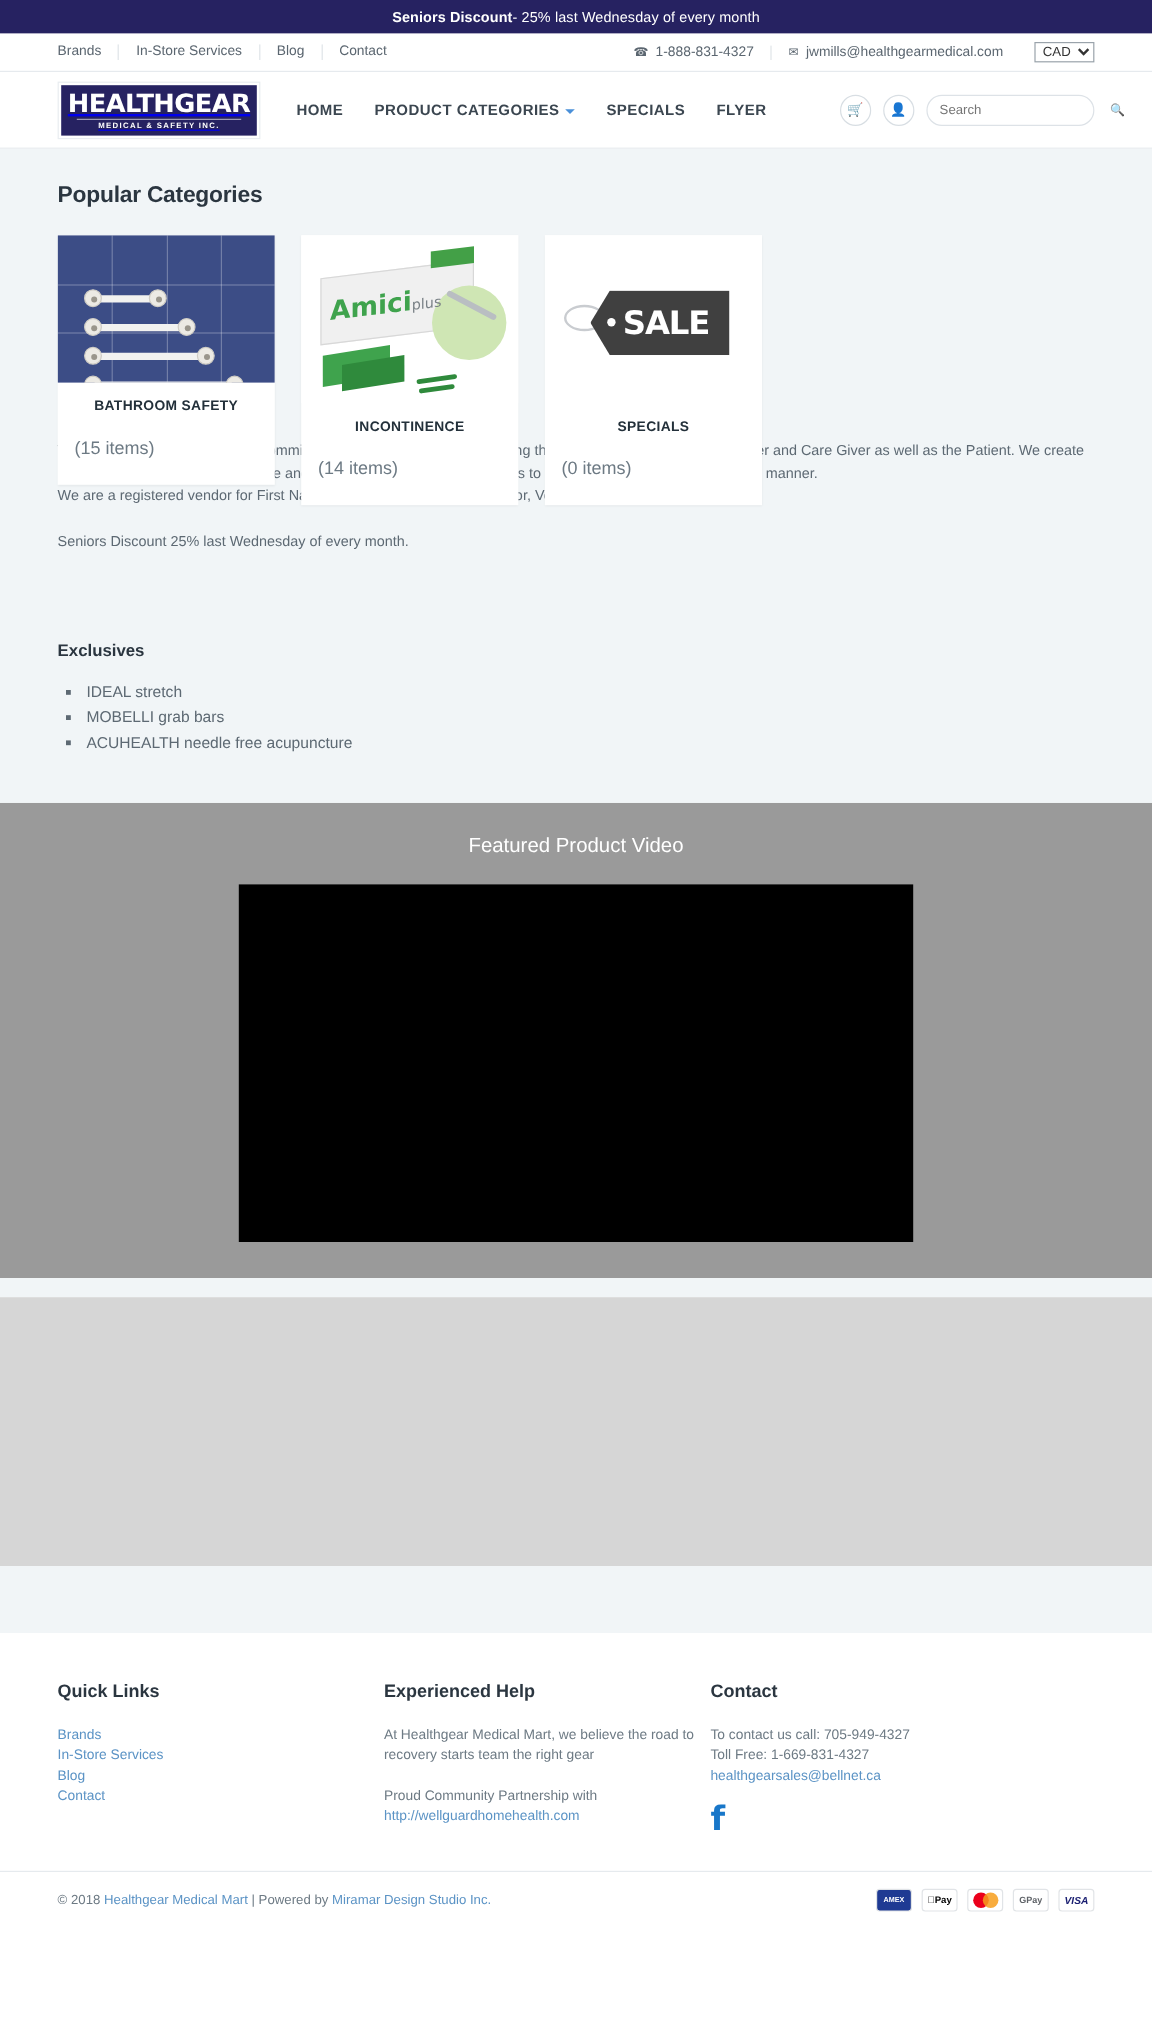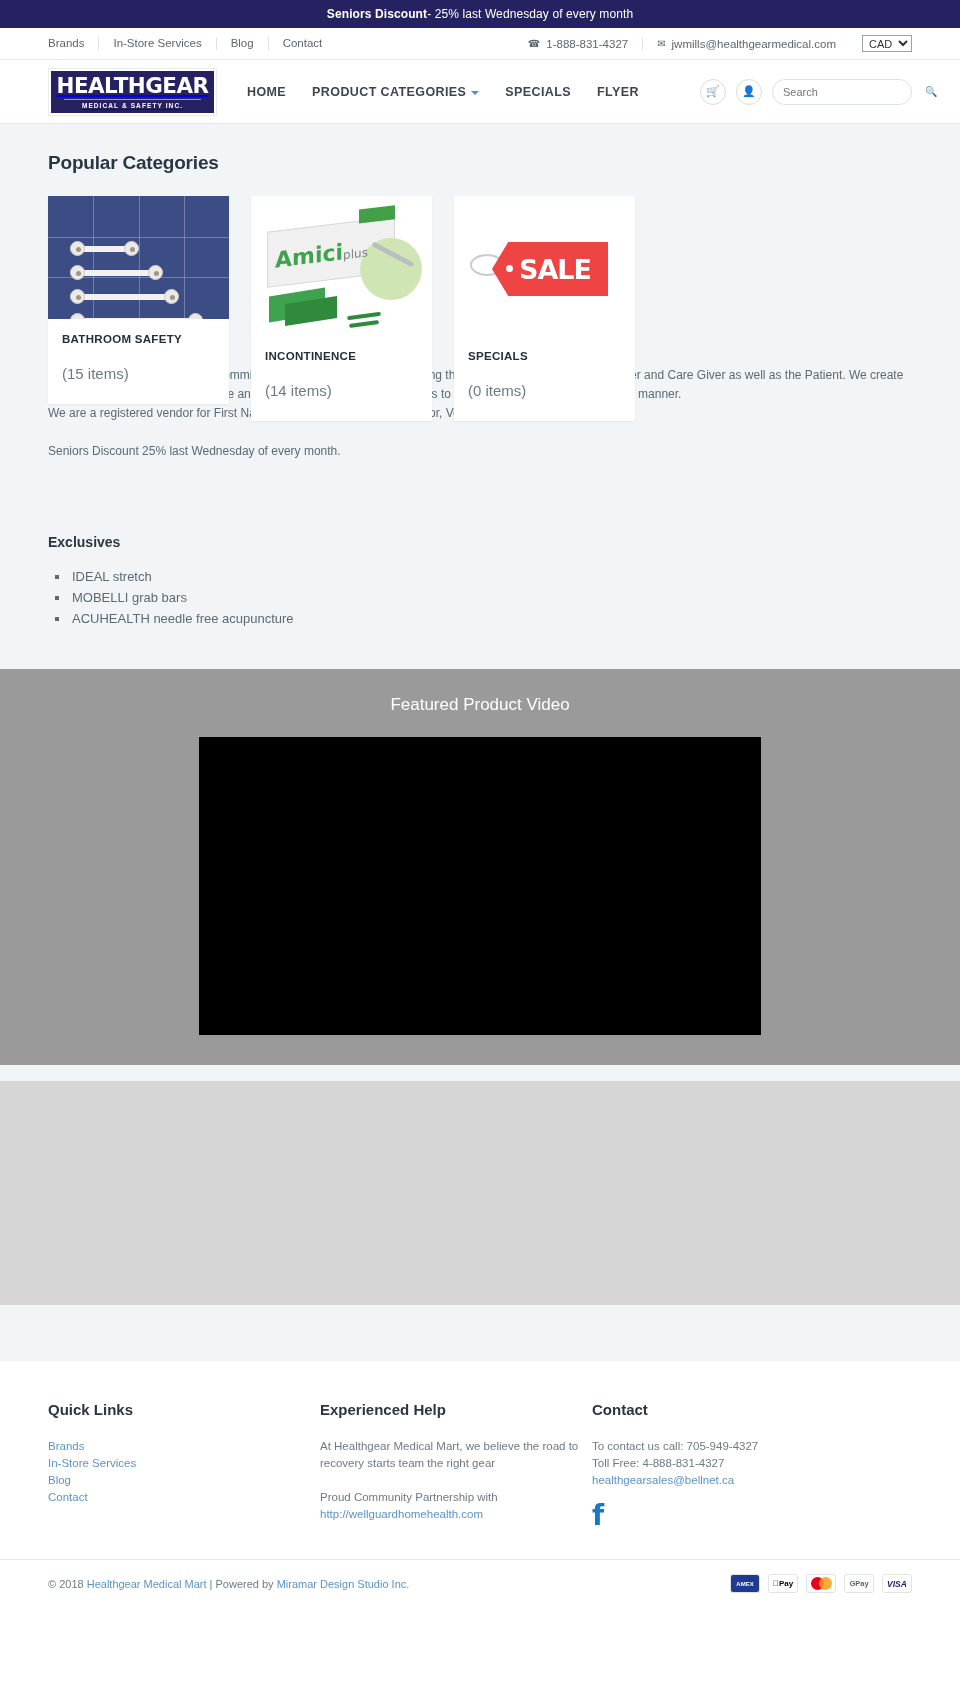--- a/index.html
+++ b/index.html
@@ -226,20 +226,21 @@
     overflow: hidden;
     padding: 0px;
   }
   .card-body { padding: 14px 14px 22px 14px; }
   .card-title {
     font-size: 11.5px;
     font-weight: 700;
     color: #23303a;
     letter-spacing: .3px;
     margin-bottom: 20px;
+    text-align: center;
   }
   .card-count {
     font-size: 15px;
     color: #6d7a84;
   }
   
   .card.tall { height: 225px; }
   .card.short { height: 208px; }
 
   
@@ -333,21 +334,21 @@
   }
   .sup-pkg .ln { height: 3px; background: #b9b5ad; margin: 3px 4px; }
   .sup-block {
     position: absolute; left: 80px; top: 82px; width: 22px; height: 14px;
     background: #2f3135; border-radius: 3px;
   }
 
   .art-sale { width: 100%; height: 100%; background: #fff; position: relative; }
   .sale-tag {
     position: absolute; left: 38px; top: 46px; width: 116px; height: 54px;
-    background: #ef4444;
+    background: #404040;
     clip-path: polygon(14% 0, 100% 0, 100% 100%, 14% 100%, 0 50%);
     display: flex; align-items: center; justify-content: center;
   }
   .sale-tag span {
     color: #fff; font-weight: 700; font-size: 27px; letter-spacing: -1px;
     font-family: "DejaVu Sans", sans-serif; padding-left: 10px;
   }
   .sale-hole {
     position: absolute; left: 52px; top: 69px; width: 7px; height: 7px;
     background: #fff; border-radius: 50%;
@@ -662,21 +663,21 @@
     <p>At Healthgear Medical Mart, we believe the road to</p>
     <p>recovery starts team the right gear</p>
     <div class="sp"></div>
     <p>Proud Community Partnership with</p>
     <a href="#">http://wellguardhomehealth.com</a>
   </div>
 
   <div class="f-col">
     <h4>Contact</h4>
     <p>To contact us call: 705-949-4327</p>
-    <p>Toll Free: 4-888-831-4327</p>
+    <p>Toll Free: 1-669-831-4327</p>
     <a href="#">healthgearsales@bellnet.ca</a>
     <div class="fb-icon">f</div>
   </div>
 </div>
 
 <div class="bottombar">
   <div class="copy"><span>© 2018 </span><a href="#">Healthgear Medical Mart</a><span> | Powered by </span><a href="#">Miramar Design Studio Inc.</a></div>
   <div class="pay">
     <div class="pay-card pay-amex">
         <span>AMEX</span>

